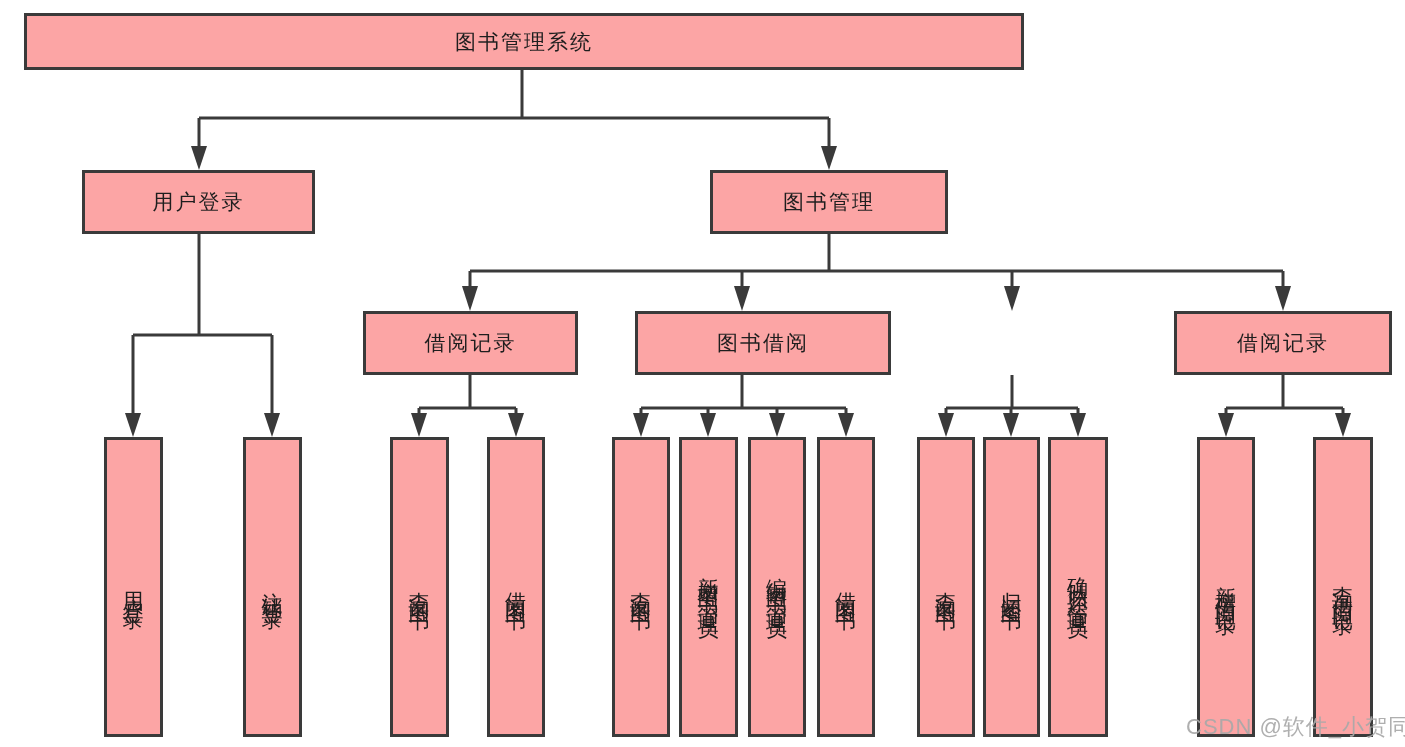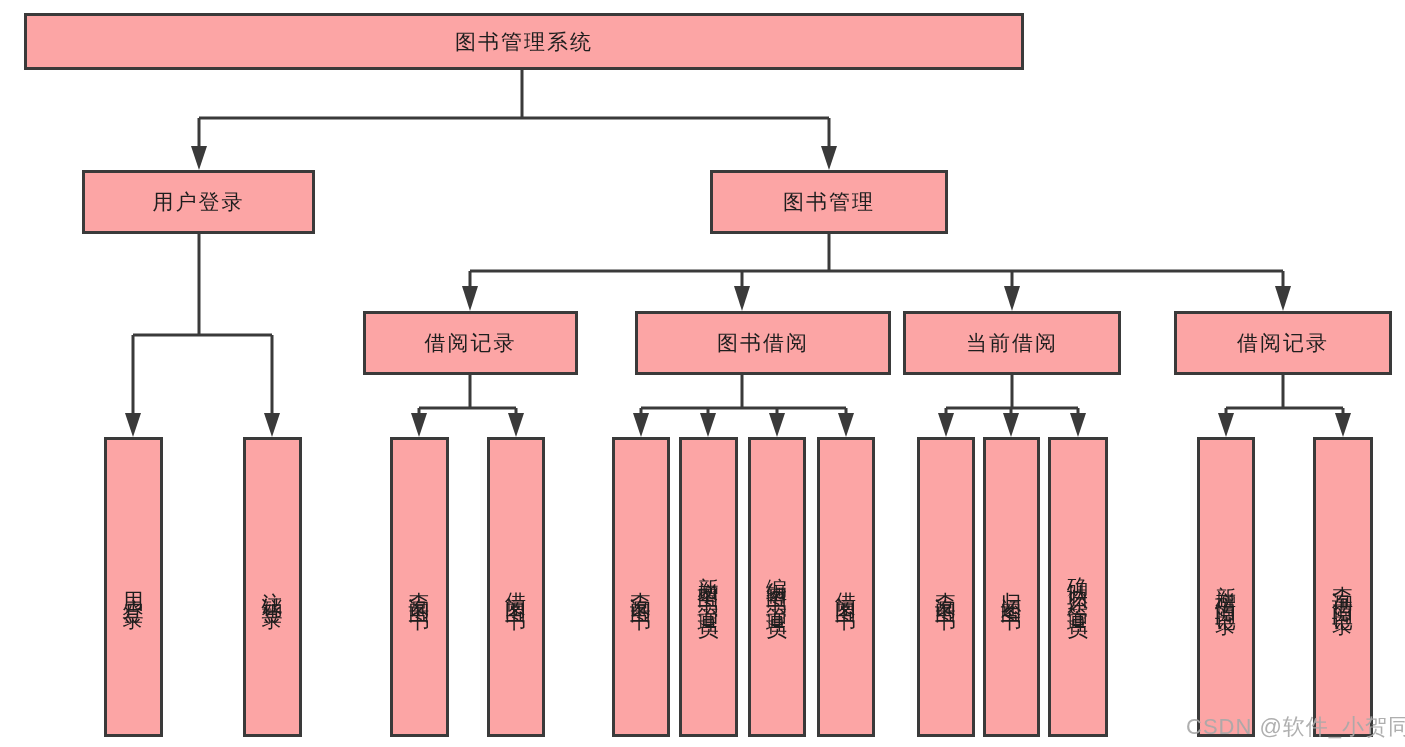--- a/index.html
+++ b/index.html
@@ -107,23 +107,20 @@
   <div class="node node-h" style="left:710px; top:170px; width:238px; height:64px;">
     <span>图书管理</span>
   </div>
 
   <div class="node node-h" style="left:363px; top:311px; width:215px; height:64px;">
     <span>借阅记录</span>
   </div>
   <div class="node node-h" style="left:635px; top:311px; width:256px; height:64px;">
     <span>图书借阅</span>
   </div>
-  <div class="node node-h" style="left:903px; top:311px; width:218px; height:64px;">
-    <span>当前借阅</span>
-  </div>
   <div class="node node-h" style="left:1174px; top:311px; width:218px; height:64px;">
     <span>借阅记录</span>
   </div>
 
   <div class="node leaf" style="left:104px; top:437px; width:59px; height:300px;">
     <span class="vtext">用户登录</span>
   </div>
   <div class="node leaf" style="left:243px; top:437px; width:59px; height:300px;">
     <span class="vtext">注销登录</span>
   </div>

